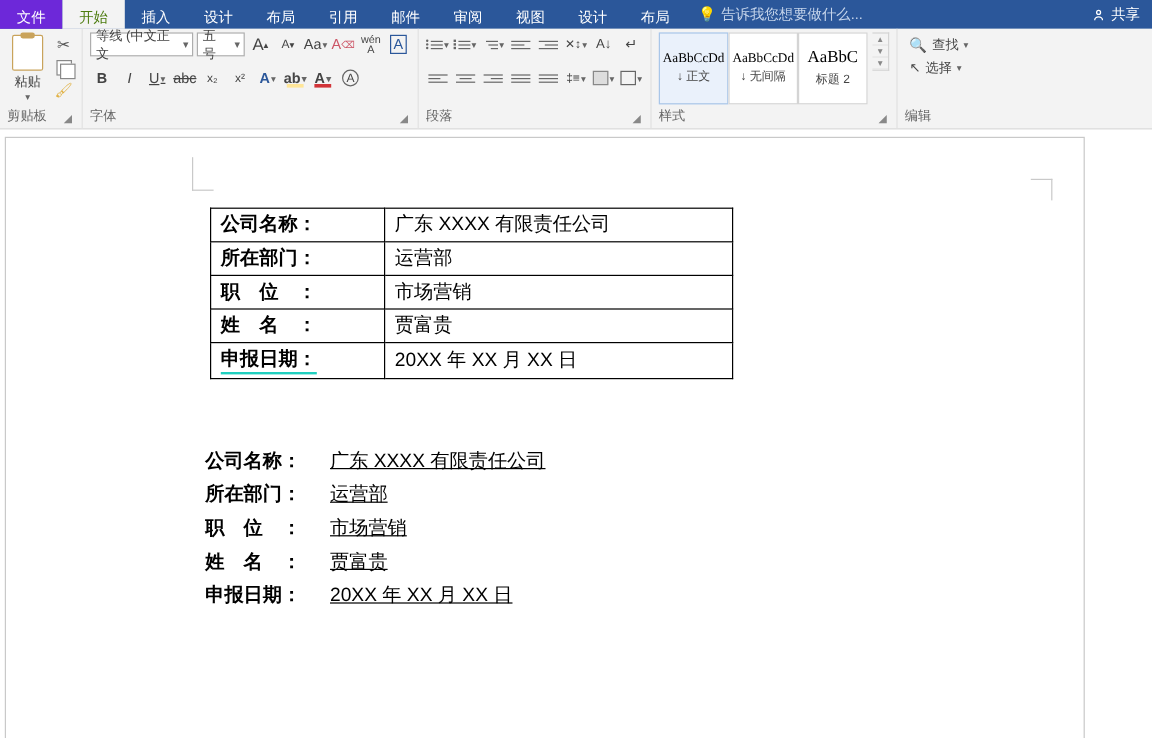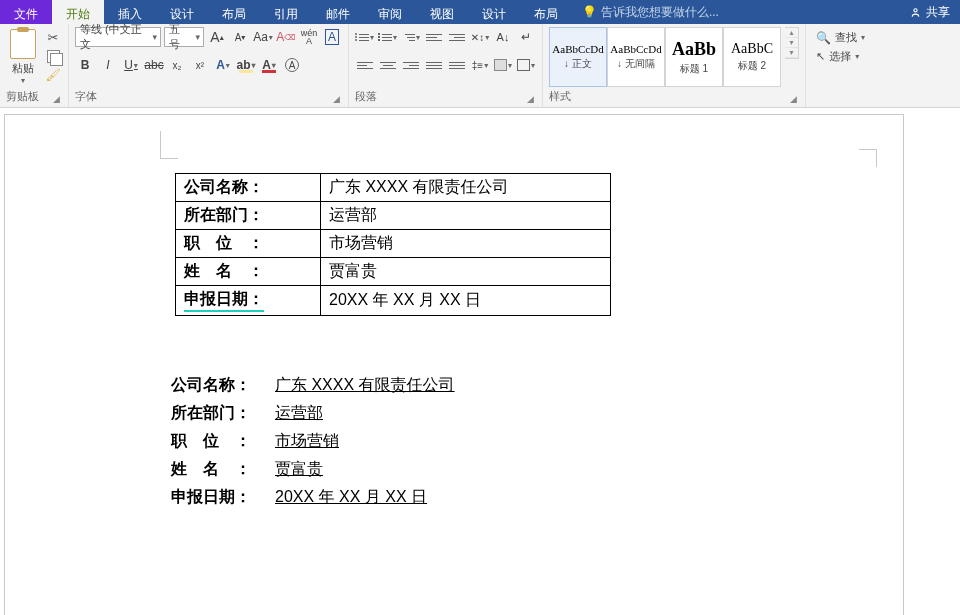--- a/index.html
+++ b/index.html
@@ -317,24 +317,20 @@
       <div class="style-gallery">
         <div class="style-item sel">
             <div class="style-prev">AaBbCcDd</div>
             <div class="style-name">↓ 正文</div>
           </div>
         <div class="style-item">
             <div class="style-prev">AaBbCcDd</div>
             <div class="style-name">↓ 无间隔</div>
           </div>
         <div class="style-item">
-            <div class="style-prev big">AaBb</div>
-            <div class="style-name">标题 1</div>
-          </div>
-        <div class="style-item">
             <div class="style-prev" style="font-size:14px">AaBbC</div>
             <div class="style-name">标题 2</div>
           </div>
       </div>
       <div class="gallery-more">
           <div>▴</div>
           <div>▾</div>
           <div>▾</div>
         </div>
     </div>
@@ -347,20 +343,21 @@
           <span class="find-ic">🔍</span>
           <span>查找</span>
           <span style="font-size:8px;color:#666;">▾</span>
         </div>
       <div class="edit-btn">
           <span>↖</span>
           <span>选择</span>
           <span style="font-size:8px;color:#666;">▾</span>
         </div>
     </div>
+    <div class="group-label">编辑</div>
   </div>
 </div>
 
 <div class="doc-area">
   <div class="page">
     <div class="page-crop-tl"></div>
     <div class="page-crop-tr"></div>
 
     <table class="tbl">
       <tbody>

